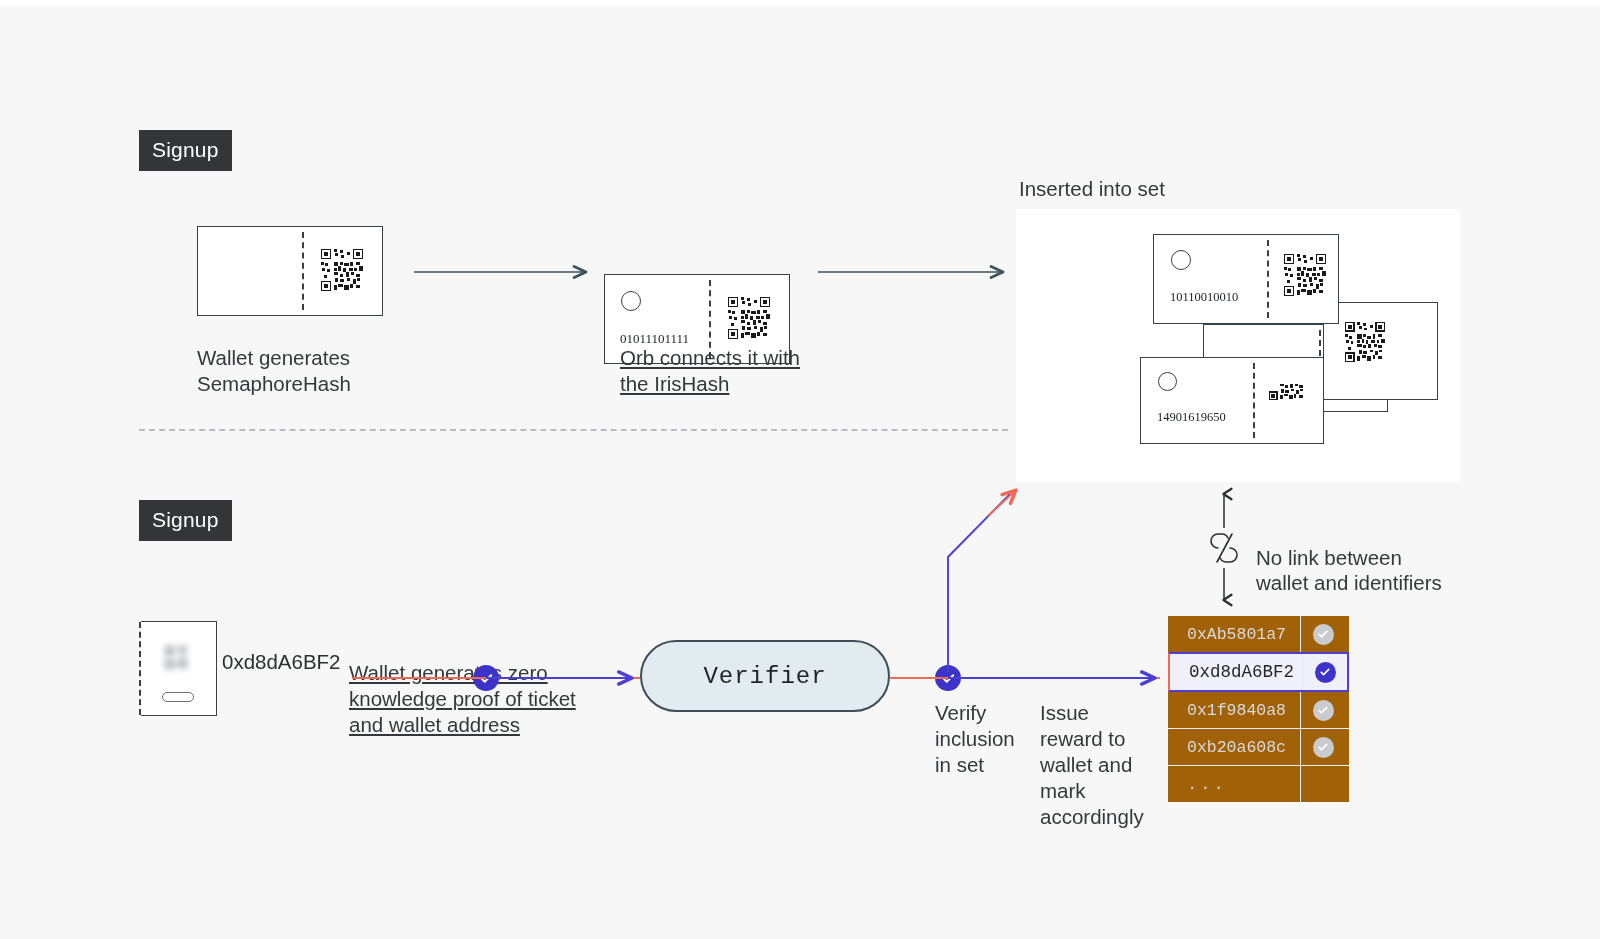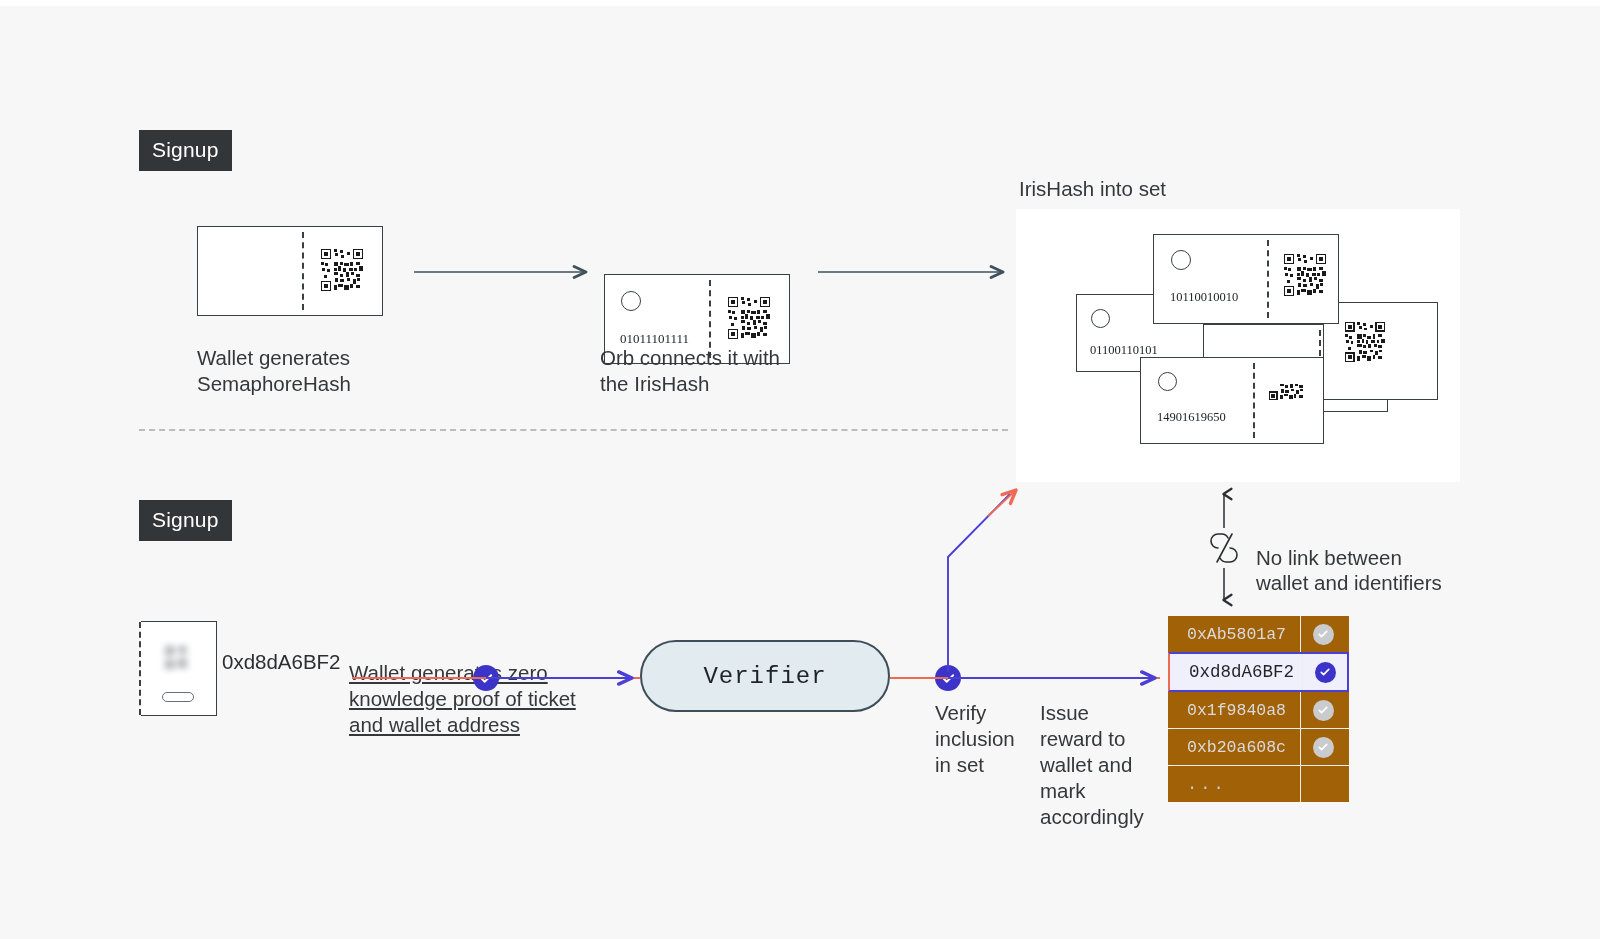--- a/index.html
+++ b/index.html
@@ -245,30 +245,26 @@
           <path d="M0 9h2v2H0zM3 10h2v2H3zM1 13h2v2H1zM4 14h2v2H4zM2 18h2v2H2z"></path>
           <path d="M9 9h3v3H9zM13 9h2v2h-2zM16 10h3v2h-3zM20 9h2v3h-2zM24 9h3v2h-3z"></path>
           <path d="M9 13h2v2H9zM12 12h2v3h-2zM15 13h2v3h-2zM19 13h3v2h-3zM23 13h2v2h-2zM26 12h3v3h-3z"></path>
           <path d="M9 16h3v2H9zM13 17h2v2h-2zM17 16h2v3h-2zM21 16h2v2h-2zM24 17h3v2h-3z"></path>
           <path d="M10 20h2v3h-2zM13 21h3v2h-3zM18 20h2v2h-2zM22 21h2v3h-2zM25 20h2v2h-2z"></path>
           <path d="M9 25h2v3H9zM12 24h3v2h-3zM16 25h3v3h-3zM20 24h2v3h-2zM24 25h3v2h-3z"></path>
         </g>
       </svg>
     </div>
   </div>
-  <div class="caption" style="left:600px;top:345px;width:250px;">Orb connects it with
+  <div class="caption" style="left:620px;top:345px;width:250px;text-decoration:underline;">Orb connects it with
 the IrisHash</div>
 
-  <div class="panel-label" style="left:1019px;top:177px;">IrisHash into set</div>
+  <div class="panel-label" style="left:1019px;top:177px;">Inserted into set</div>
   <div class="set-panel" style="left:1016px;top:209px;width:444px;height:273px;">
 
-    <div class="card" style="left:60px;top:85px;width:160px;height:78px;">
-      <div class="circle" style="left:14px;top:14px;width:19px;height:19px;"></div>
-      <div class="binary" style="left:13px;top:48px;font-size:12.5px;">01100110101</div>
-    </div>
 
     <div class="card" style="left:187px;top:115px;width:185px;height:88px;">
       <div class="binary" style="left:12px;top:40px;font-size:12.5px;">10110010010</div>
       <div class="divider" style="left:115px;"></div>
     </div>
 
     <div class="card" style="left:307px;top:93px;width:115px;height:98px;">
       <div class="qr" style="left:21px;top:19px;width:40px;height:40px;">
         <svg viewBox="0 0 29 29" shape-rendering="crispEdges">
           <rect width="29" height="29" fill="#fff"></rect>

